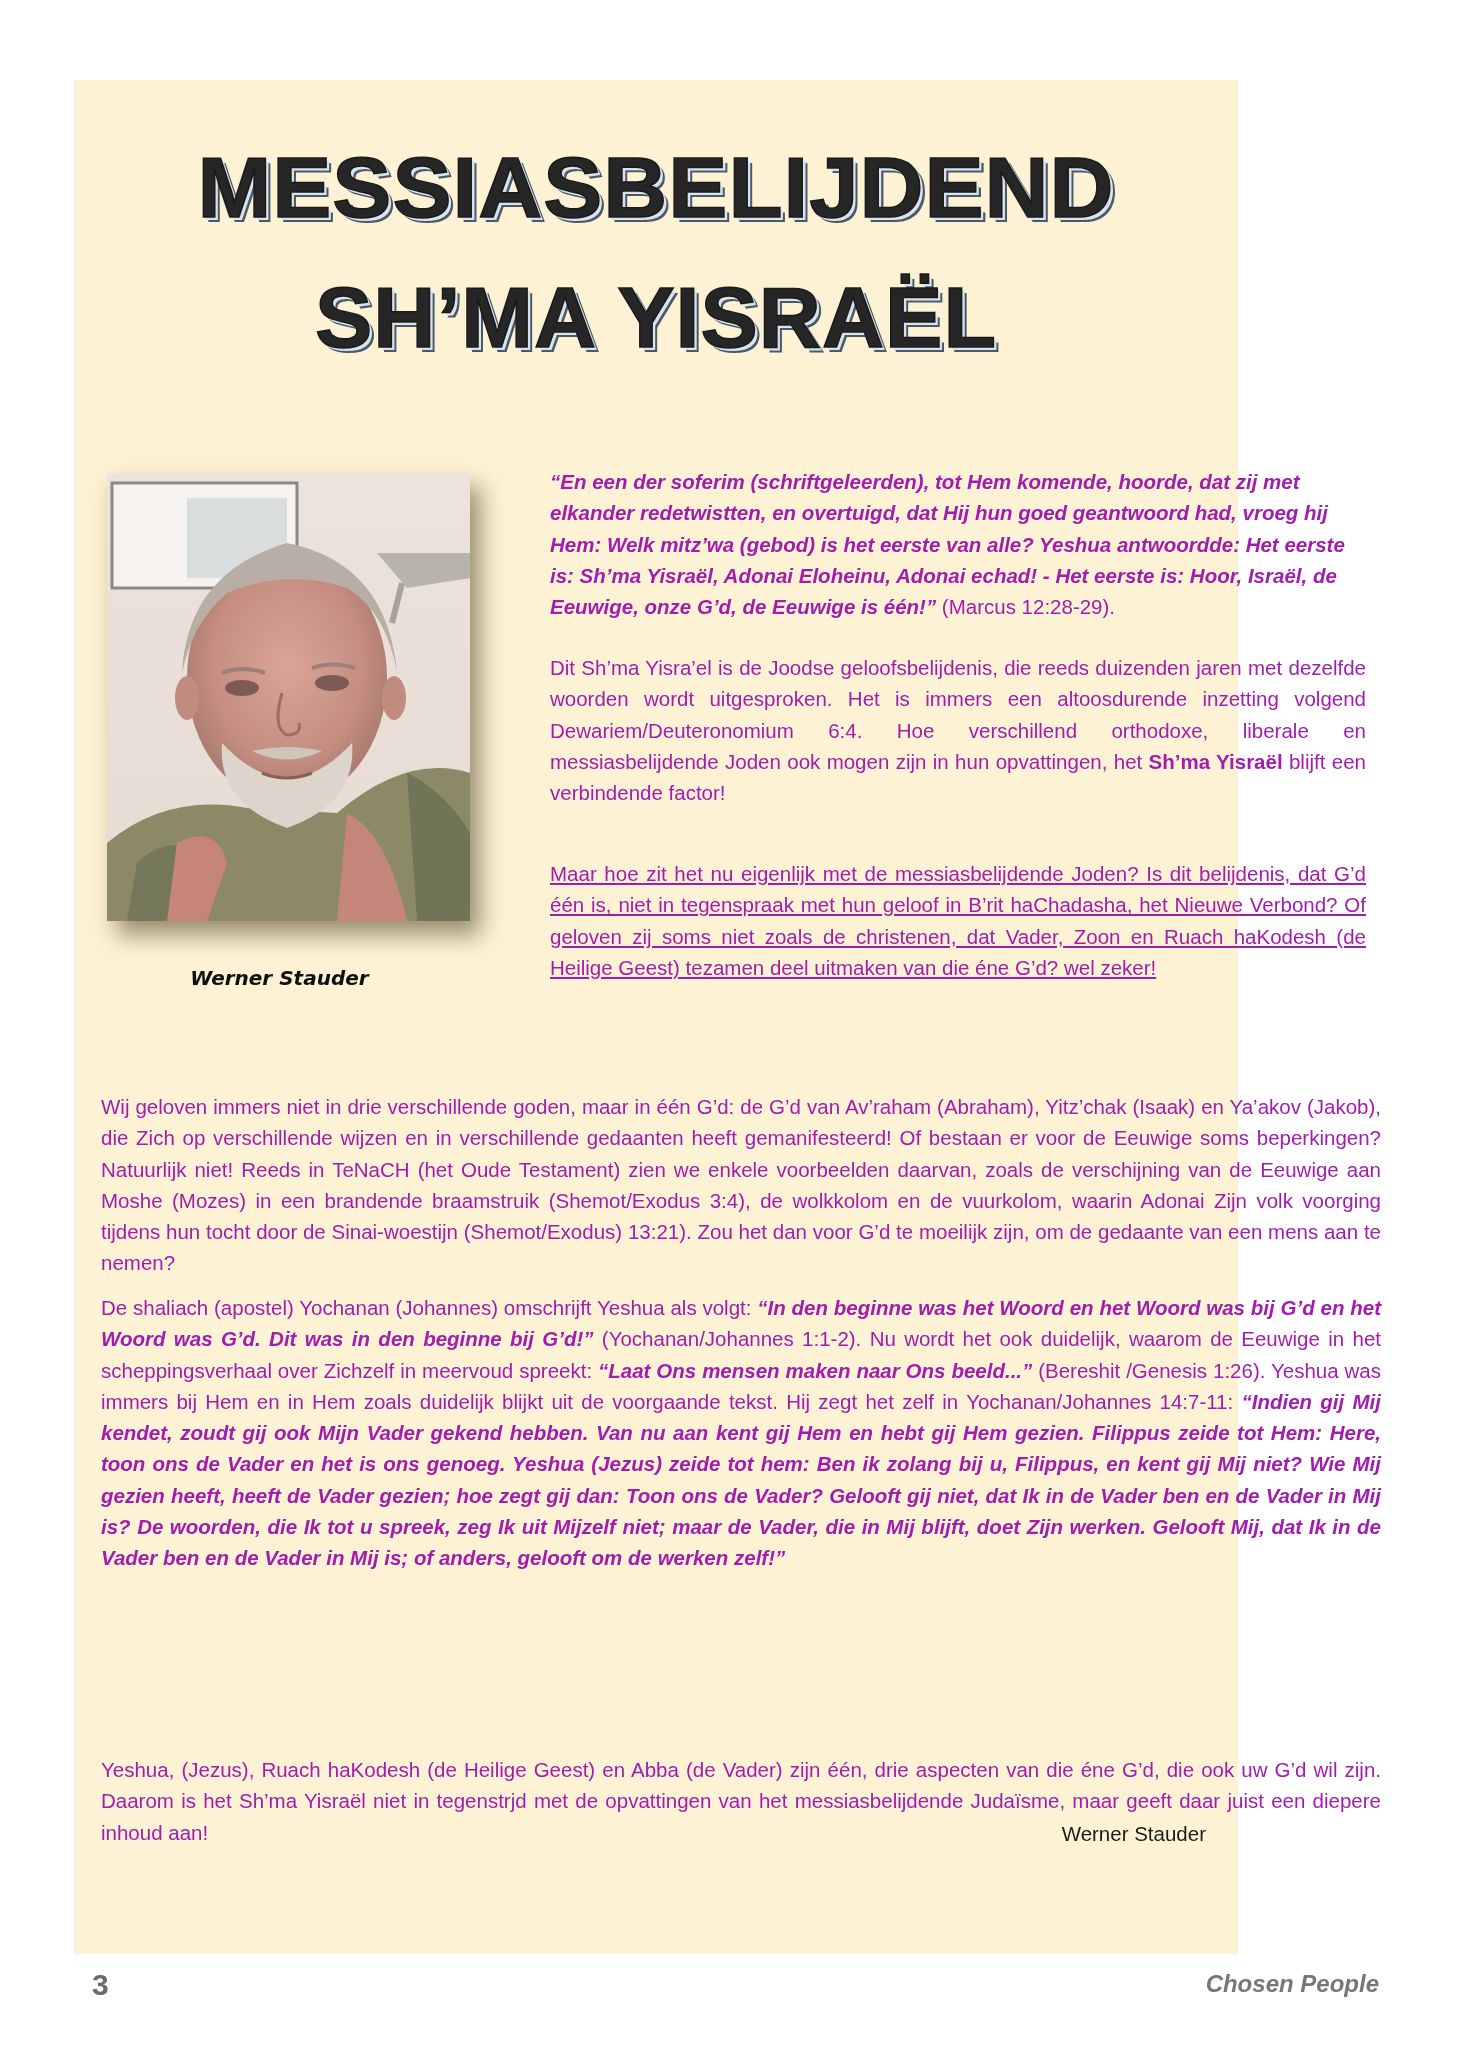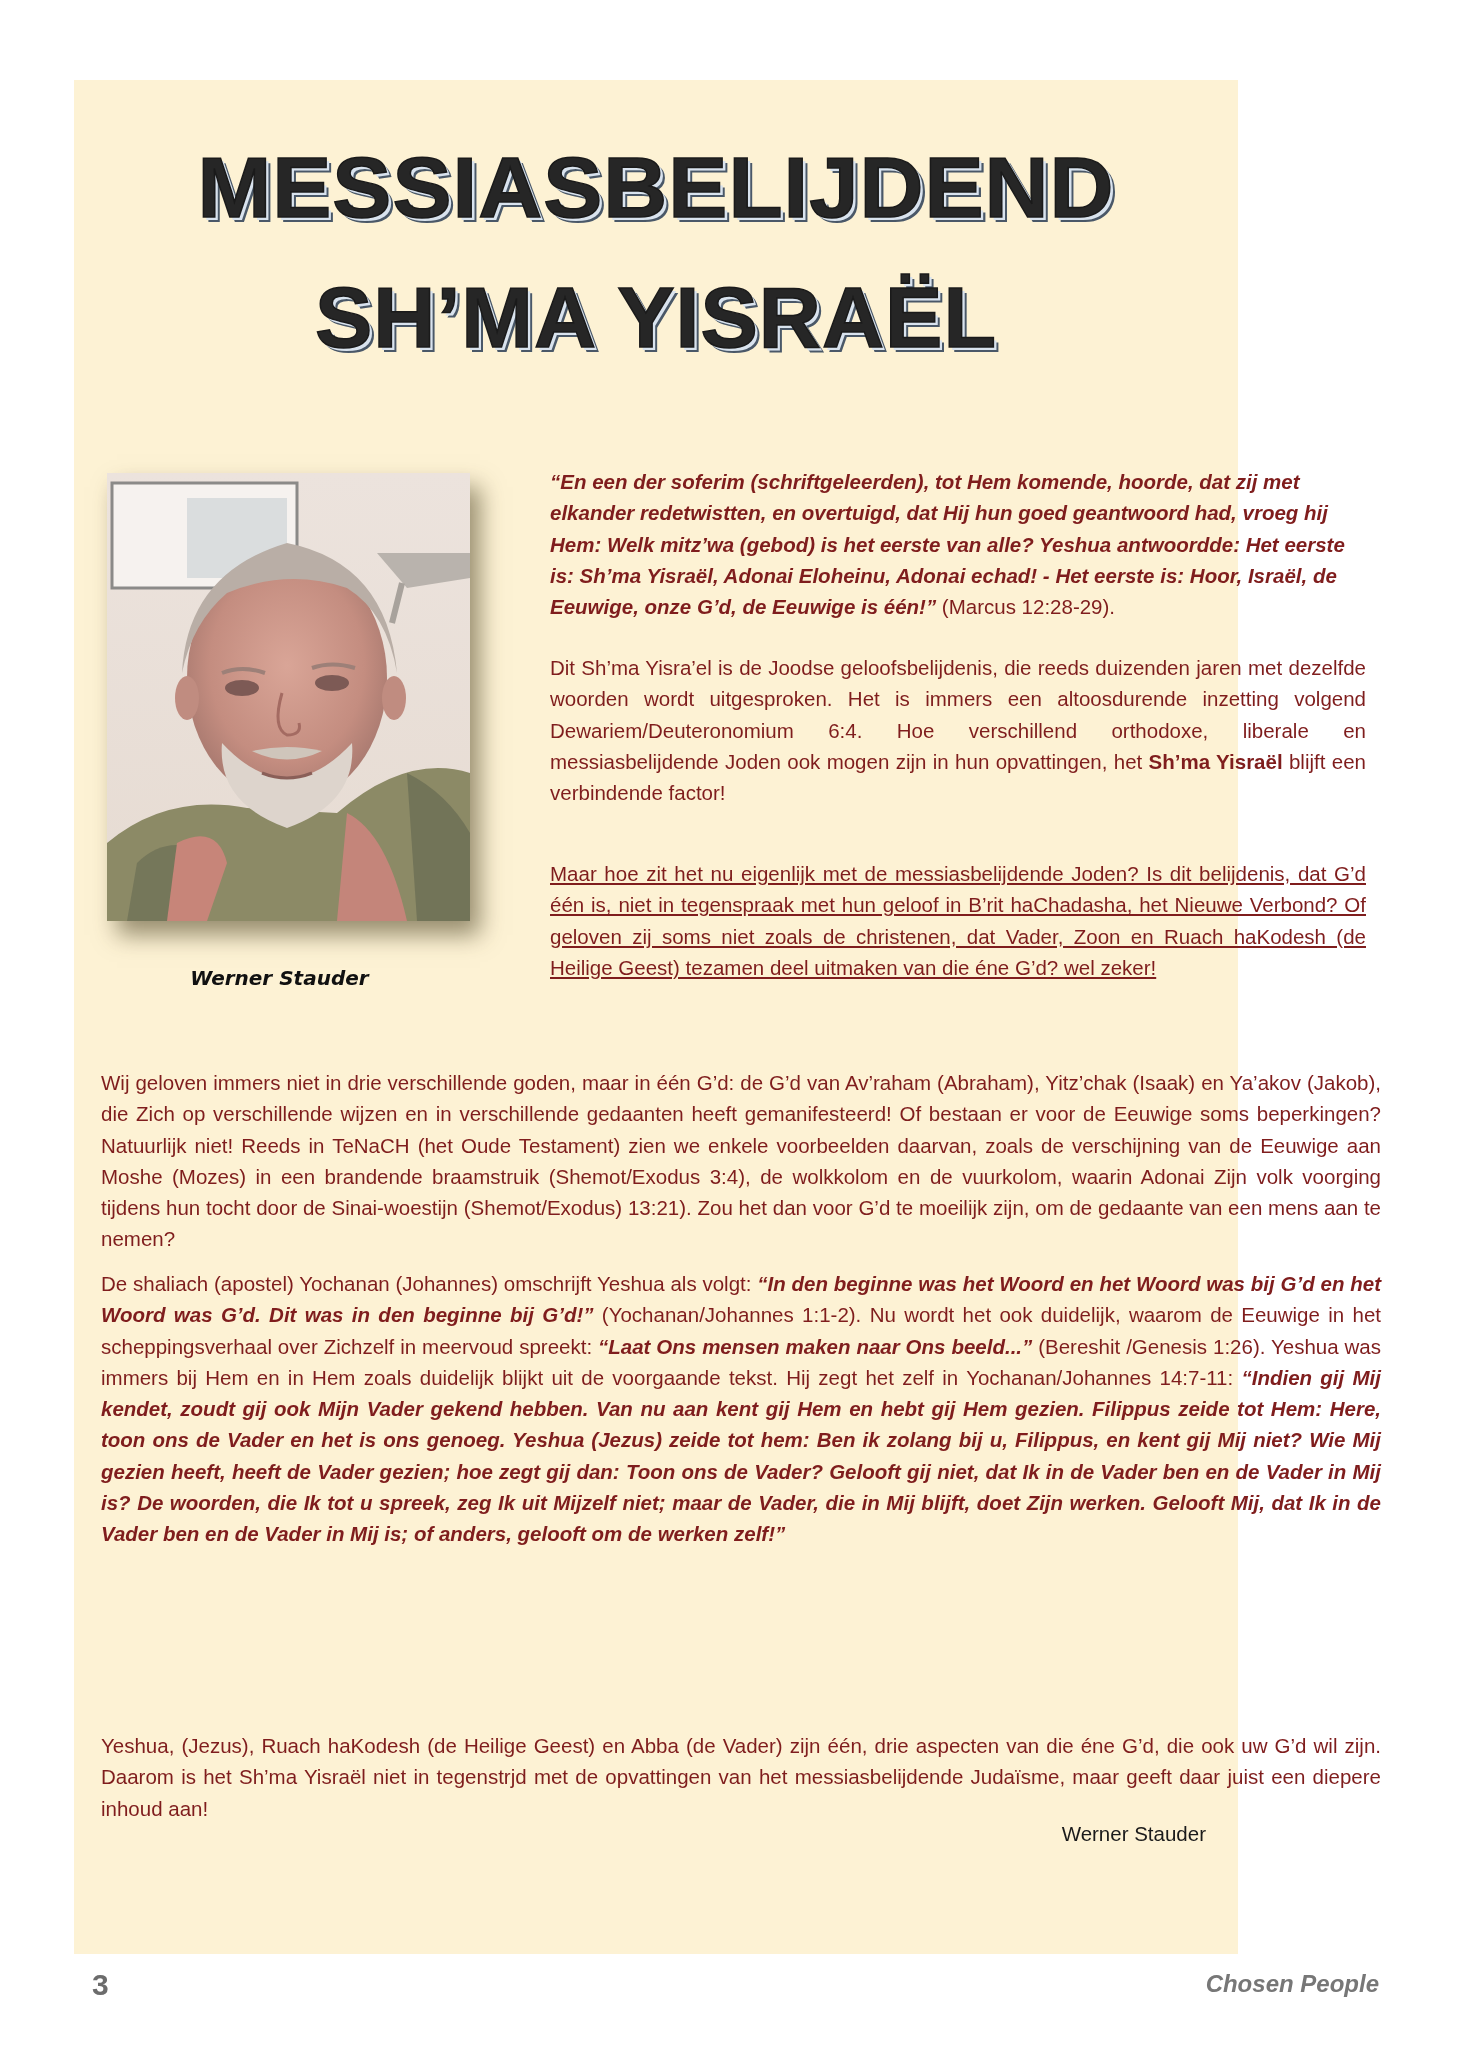--- a/index.html
+++ b/index.html
@@ -20,29 +20,29 @@
 
   .photo-wrap { position: absolute; left: 33px; top: 393px; width: 363px; height: 448px;
                 box-shadow: 10px 14px 22px rgba(70,60,30,0.55); overflow: hidden;
                 background: #efe4dc; }
   .photo-wrap svg { display: block; }
   .caption { position: absolute; left: 33px; top: 886px; width: 345px; text-align: center;
              font-family: "DejaVu Sans", sans-serif; font-style: italic; font-weight: bold;
              font-size: 20px; color: #111; }
 
   .text { font-family: "Liberation Sans", "DejaVu Sans", sans-serif; font-size: 20.5px;
-          line-height: 31.3px; color: #7f1d1d; text-align: justify; margin: 0; }
+          line-height: 31.3px; color: #a21caf; text-align: justify; margin: 0; }
   b, strong { font-weight: bold; }
   .bi { font-style: italic; font-weight: bold; }
 
   .right-col { position: absolute; left: 476px; width: 816px; }
   .p-quote { top: 386px; text-align: left; }
   .p-dit  { top: 572px; }
   .p-maar { top: 778px; text-decoration: underline; }
-  .full { position: absolute; left: 27px; width: 1280px; }
+  .full { position: absolute; left: 27px; width: 1280px; margin-top: 24px; }
   .p-wij { top: 987px; }
   .p-shal { top: 1188px; }
   .p-yesh { top: 1650px; }
   .signature { position: absolute; right: 32px; top: 1742px; font-size: 20.5px; color: #1b1b1b; }
 
   .page-num { position: absolute; left: 92px; top: 1968px; font-size: 30px; font-weight: bold;
               color: #6c6c6c; }
   .mag-name { position: absolute; right: 98px; top: 1970px; font-size: 24px; font-weight: bold;
               font-style: italic; color: #777; }
 </style>

